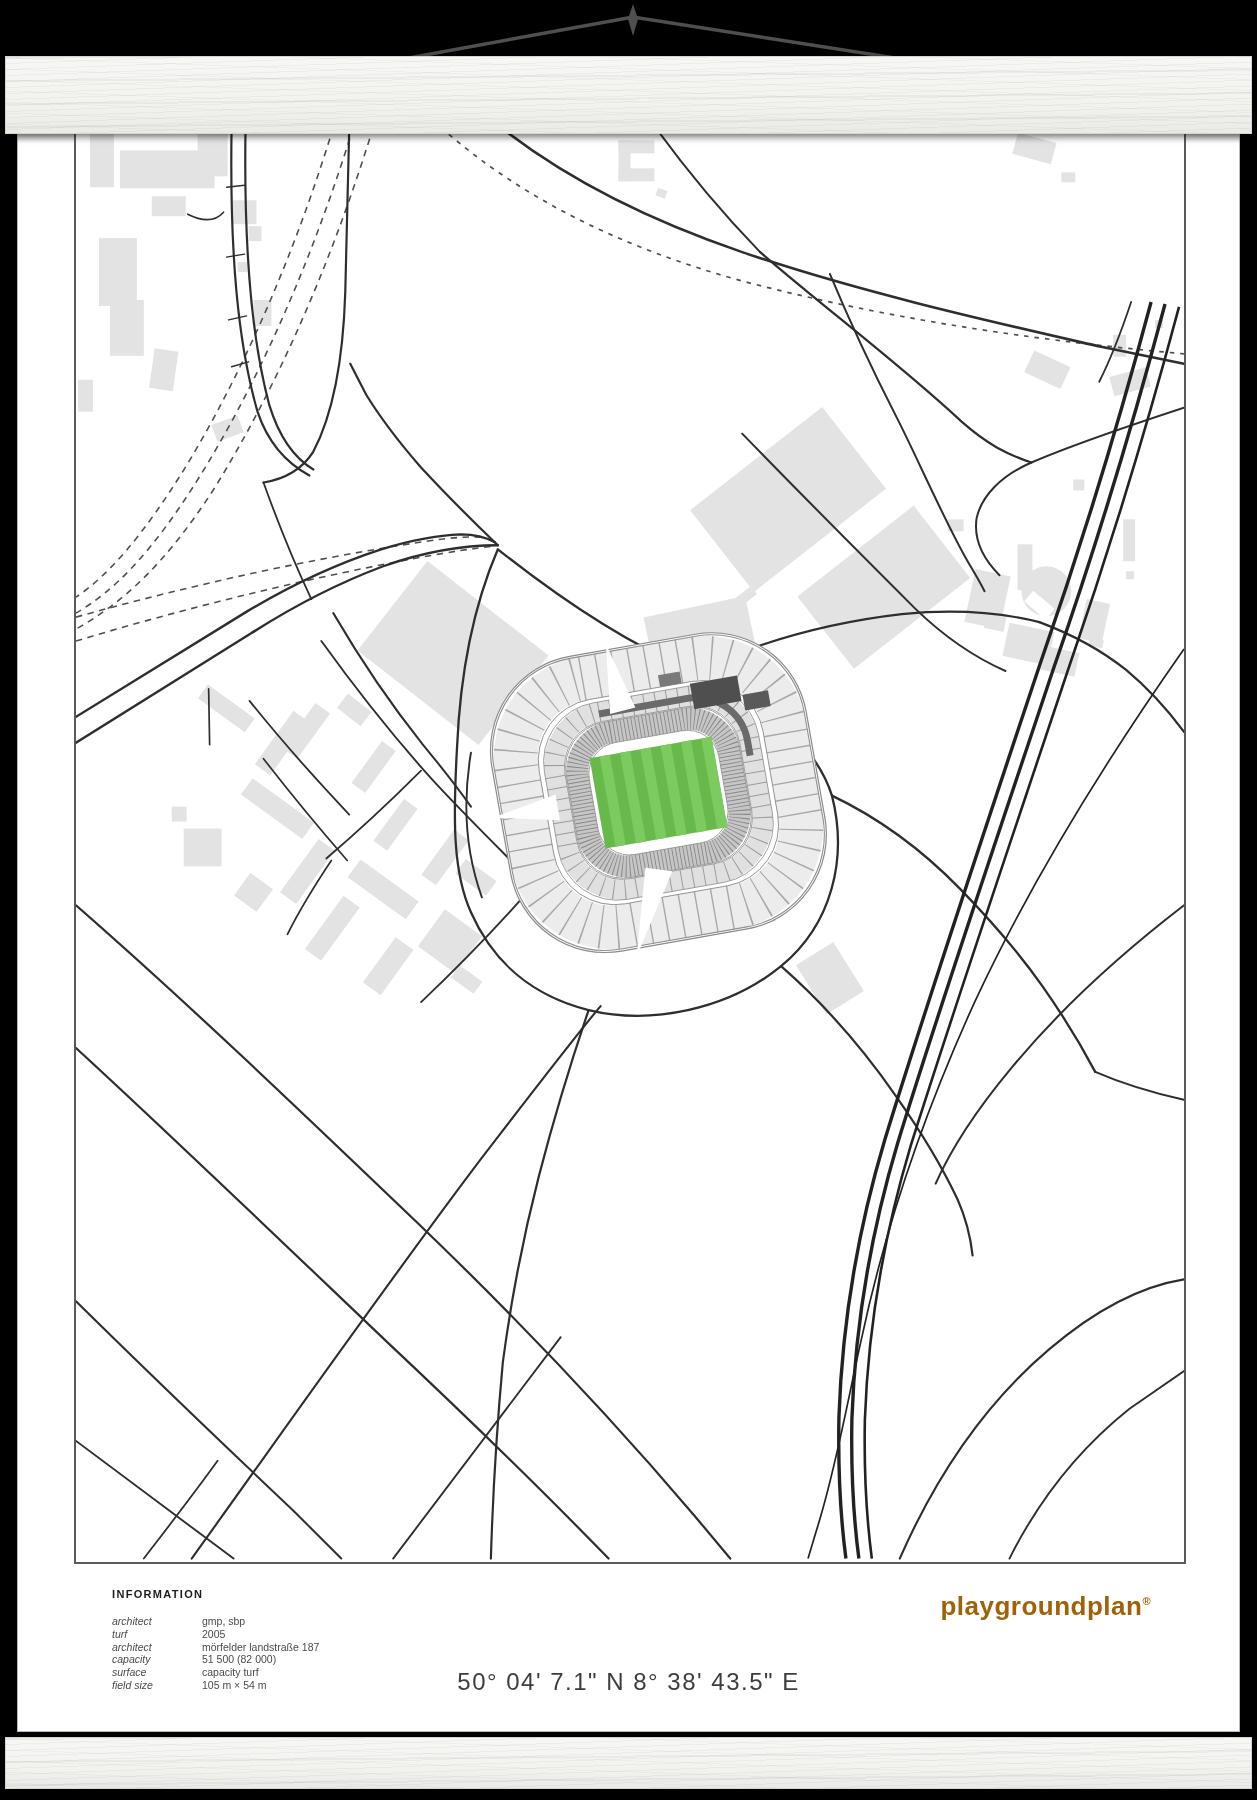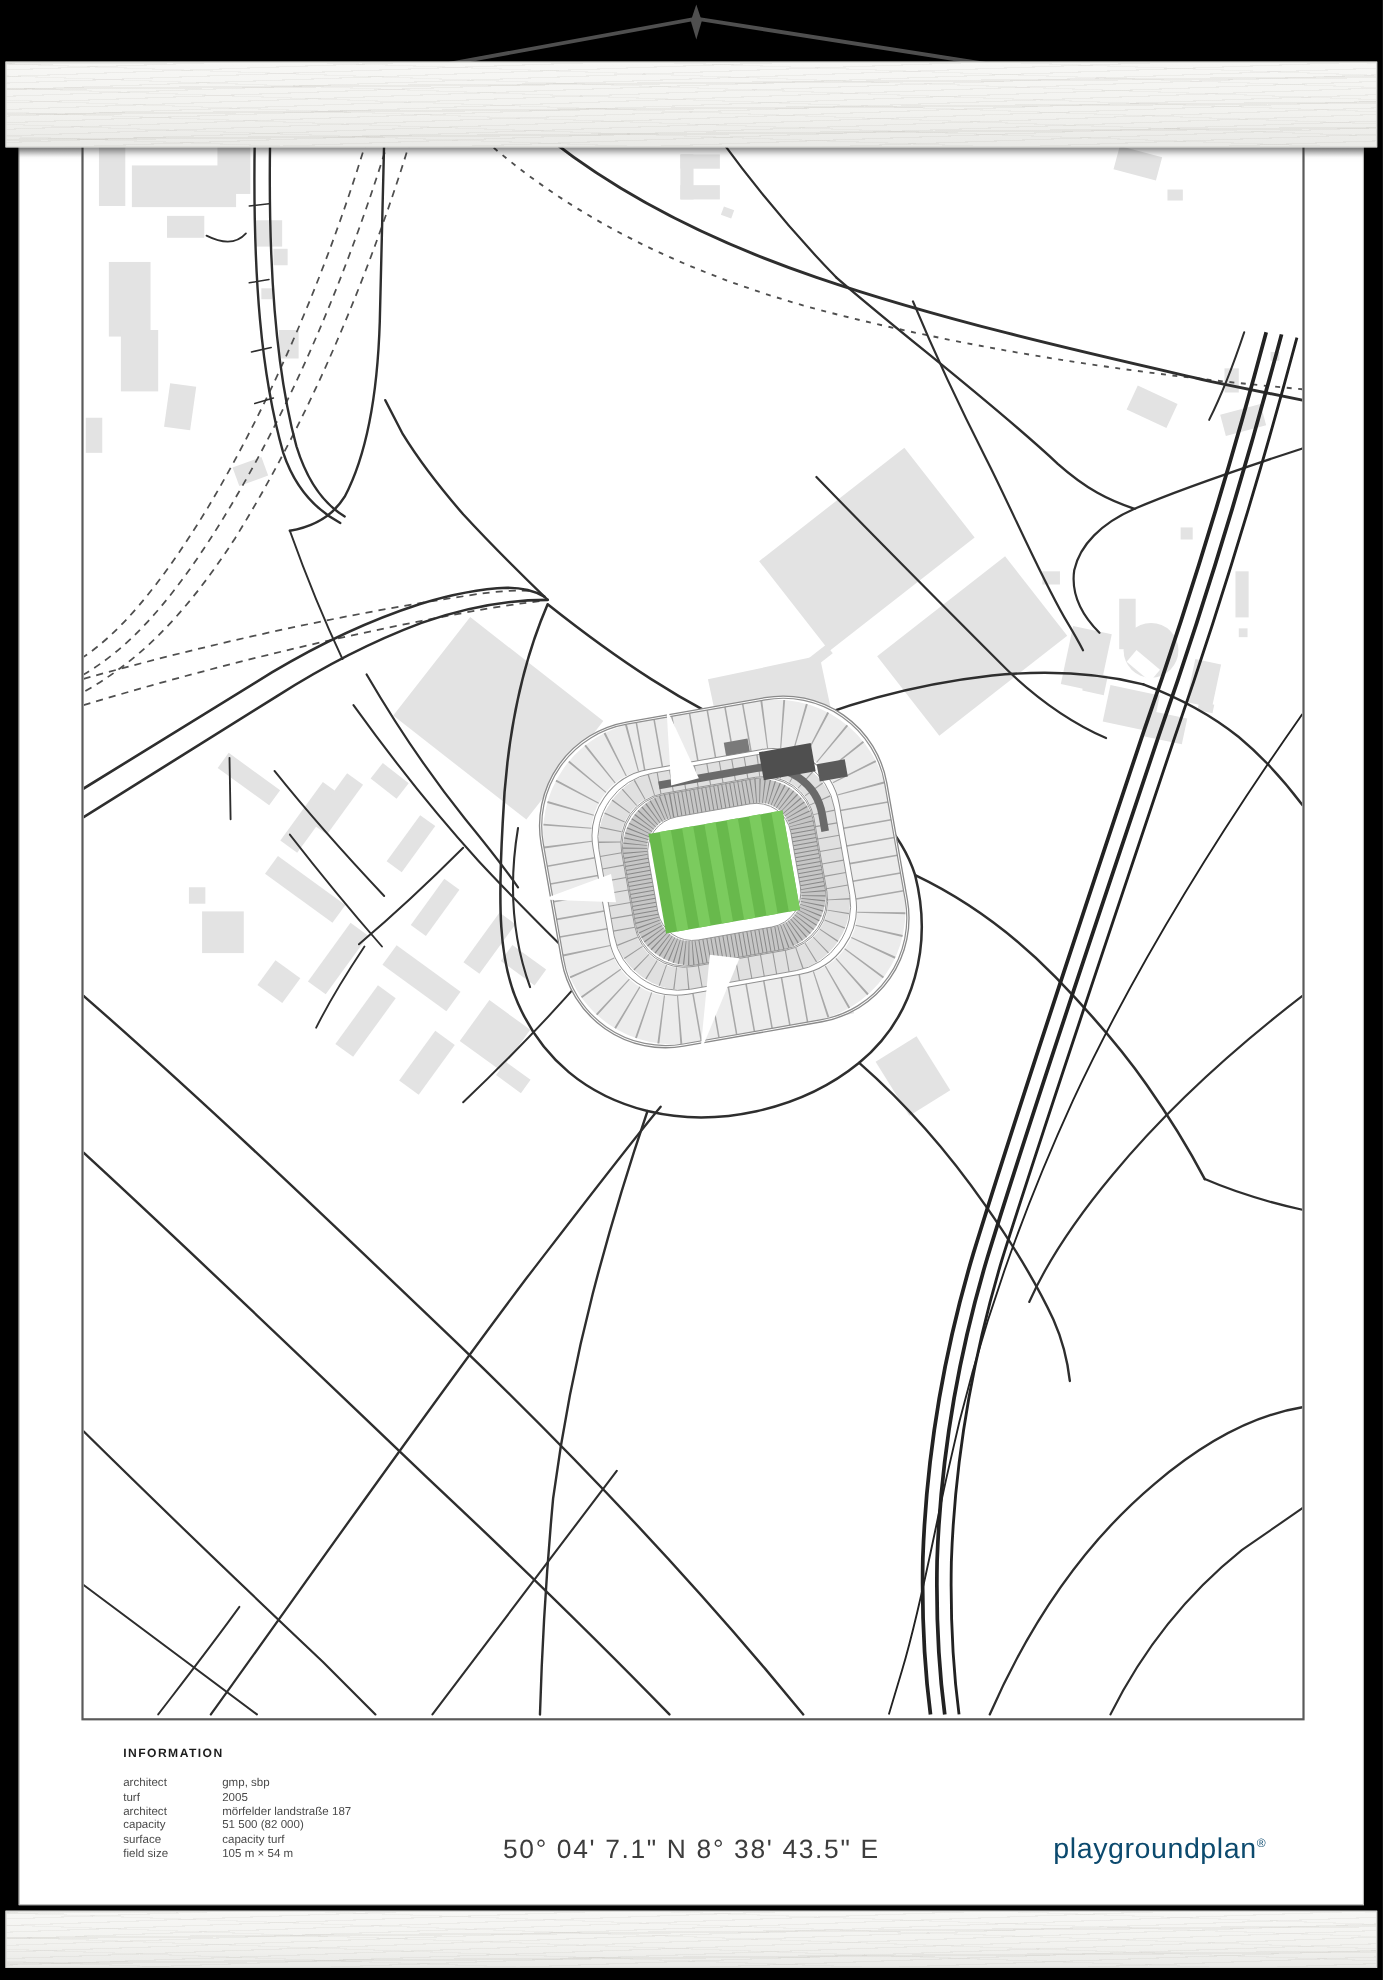--- a/index.html
+++ b/index.html
@@ -22,27 +22,27 @@
     box-shadow:0 4px 10px rgba(0,0,0,0.6);}
   #poster-top-shadow{position:absolute;left:0;right:0;top:73px;height:9px;
     background:linear-gradient(rgba(0,0,0,0.18),rgba(0,0,0,0));}
   #map-frame{position:absolute;left:56px;top:64px;width:1112px;height:1439px;
     border:2px solid #5a5a5a;box-sizing:border-box;overflow:hidden;background:#fff;}
   #map-frame svg{display:block;}
   .info{position:absolute;left:94px;top:1527px;}
   .info-heading{font-size:11px;font-weight:bold;letter-spacing:0.12em;color:#1c1c1c;
     margin-bottom:15px;}
   .info-row{display:flex;font-size:10.5px;color:#4a4a4a;line-height:12.8px;}
-  .info-label{width:90px;}
+  .info-label{width:90px;font-style:italic;}
   .title{position:absolute;left:0;right:0;top:1523px;text-align:center;
     font-size:63px;font-weight:bold;letter-spacing:3px;color:#232323;}
   .coords{position:absolute;left:0;right:0;top:1607px;text-align:center;
     font-size:24px;color:#3d3d3d;letter-spacing:1.5px;}
-  .brand{position:absolute;right:88px;top:1604px;font-size:26px;font-weight:normal;
-    color:#0c4a6e;letter-spacing:0.5px;}
+  .brand{position:absolute;right:88px;top:1530px;font-size:26px;font-weight:bold;
+    color:#a16207;letter-spacing:0.5px;}
   .brand sup{font-size:11px;}
 </style>
 </head>
 <body>
 
 <svg id="string-svg" viewBox="0 0 1257 140">
   <path d="M 332,72 L 633,17 L 985,72" fill="none" stroke="#4f4f4f" stroke-width="3.5"></path>
   <polygon points="633,4 638,19 633,36 628,19" fill="#4f4f4f"></polygon>
 </svg>
 

